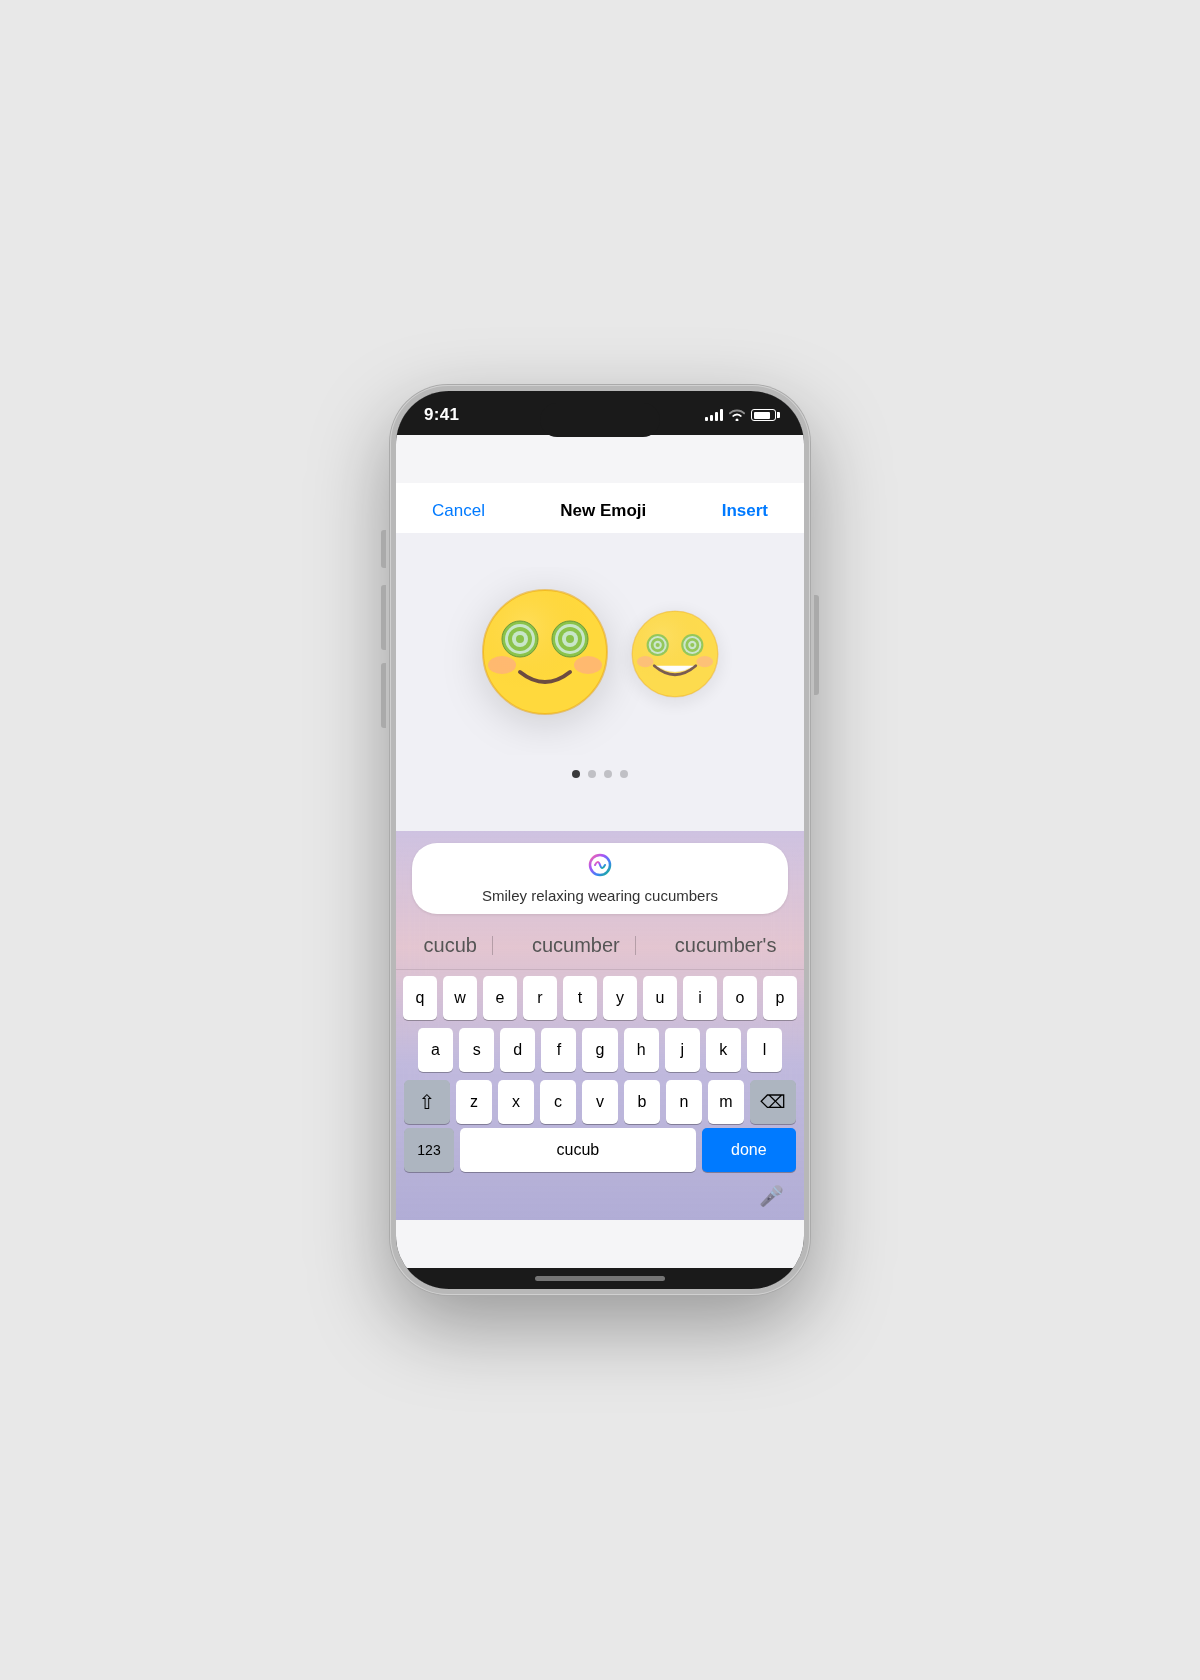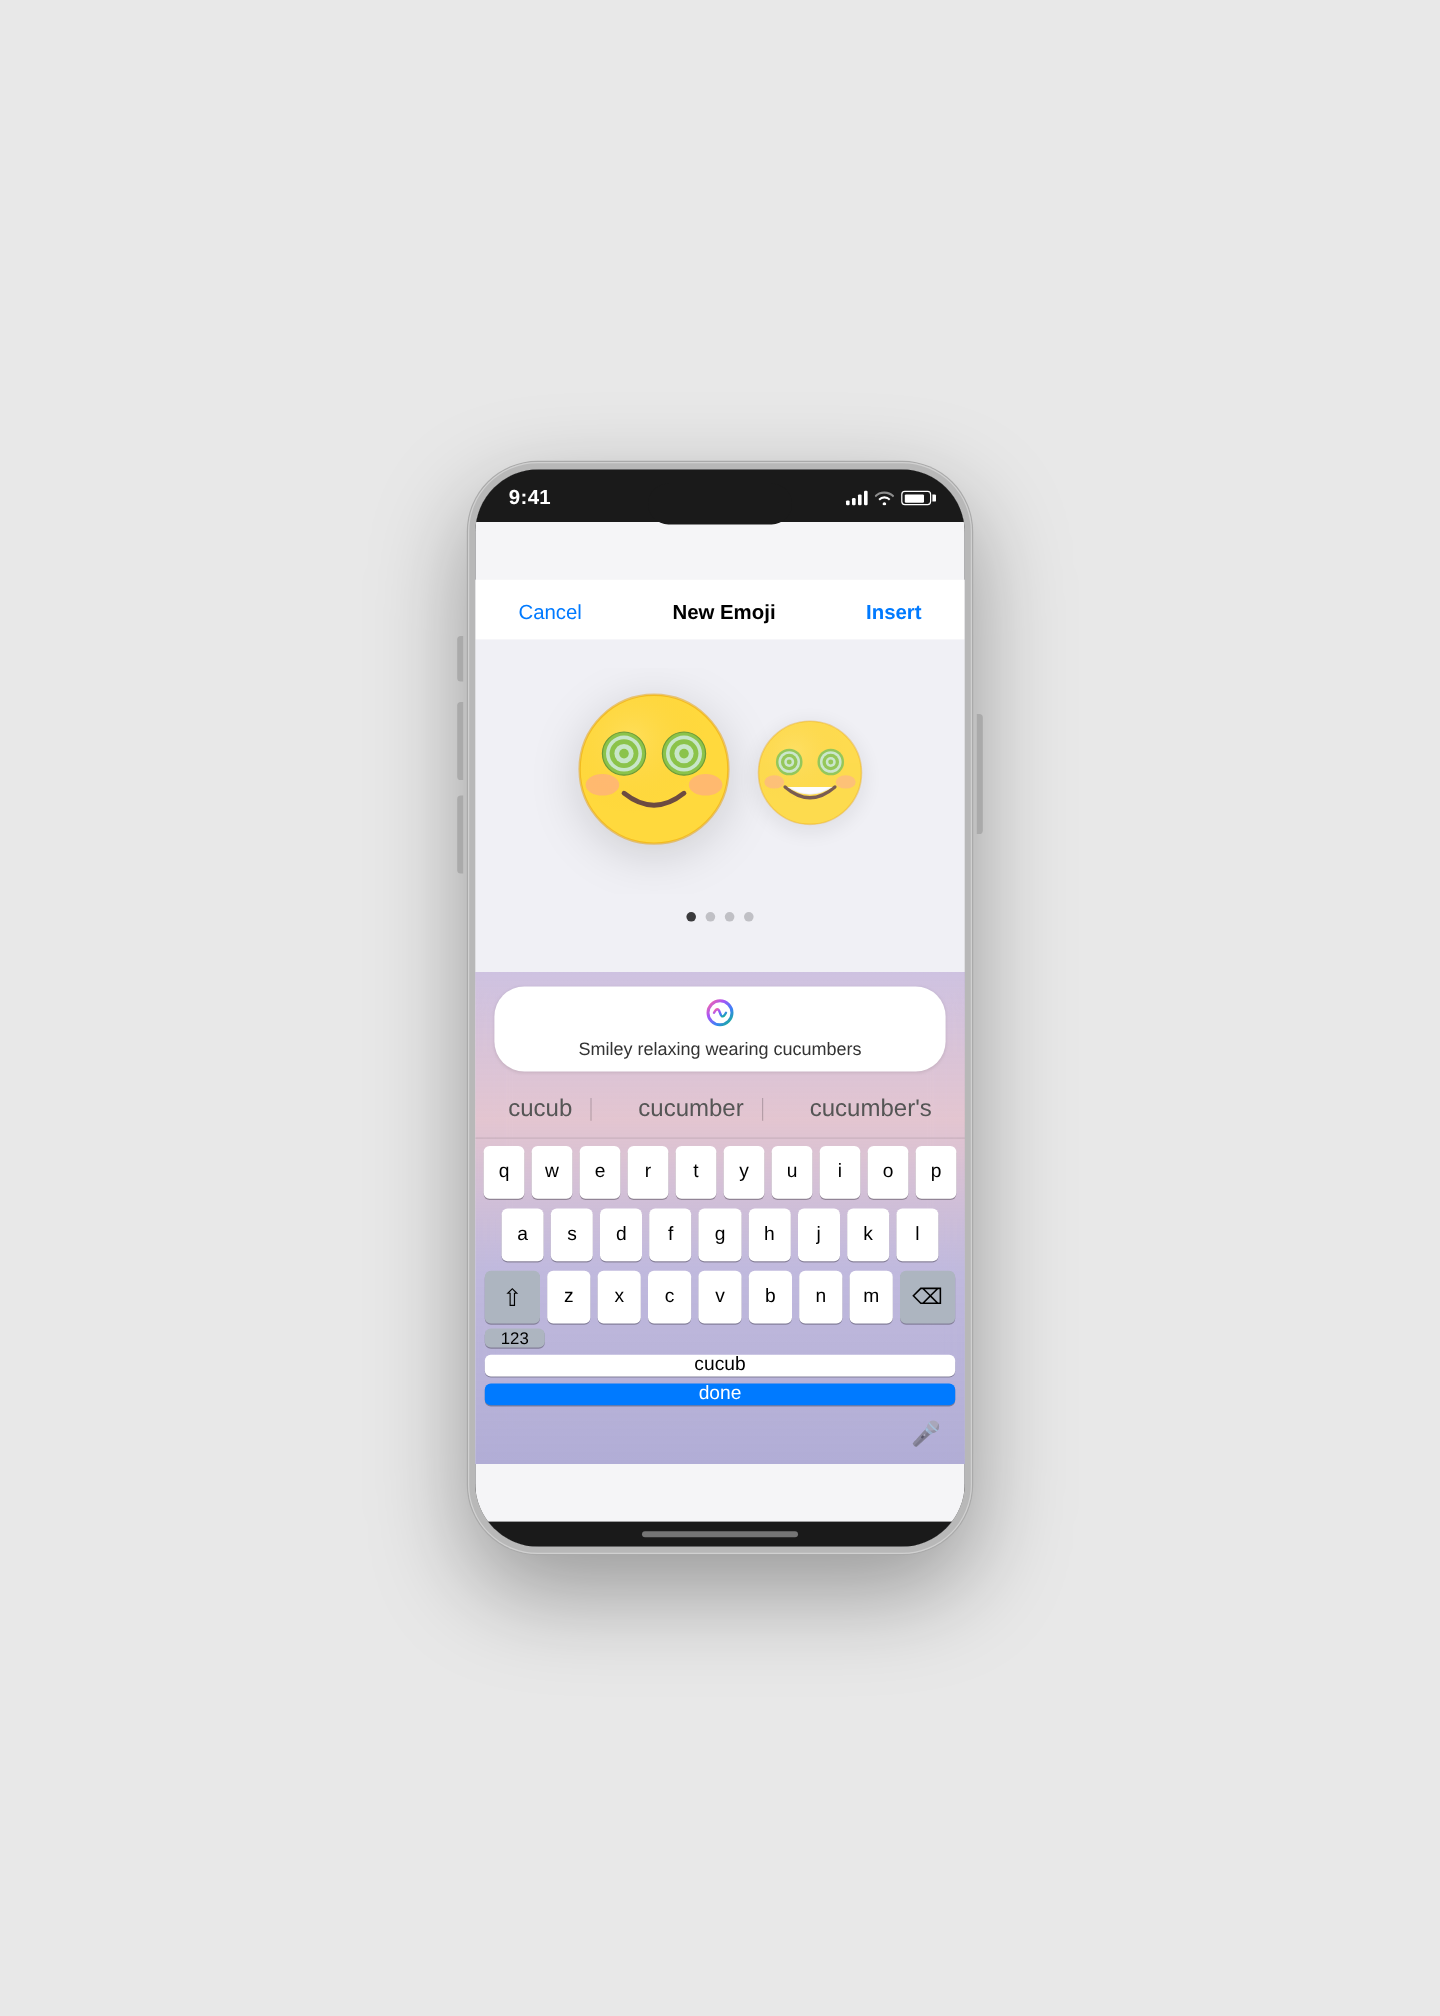--- a/index.html
+++ b/index.html
@@ -362,21 +362,20 @@
       flex: 1.6;
       max-width: 46px;
       font-size: 18px;
     }
 
     
     .key-bottom-row {
       display: flex;
       gap: 6px;
       padding: 0 8px 4px;
-      flex-direction: column;
     }
 
     .key-numbers {
       background: #adb5c0;
       border-radius: 5px;
       display: flex;
       align-items: center;
       justify-content: center;
       font-size: 14px;
       color: #000;

